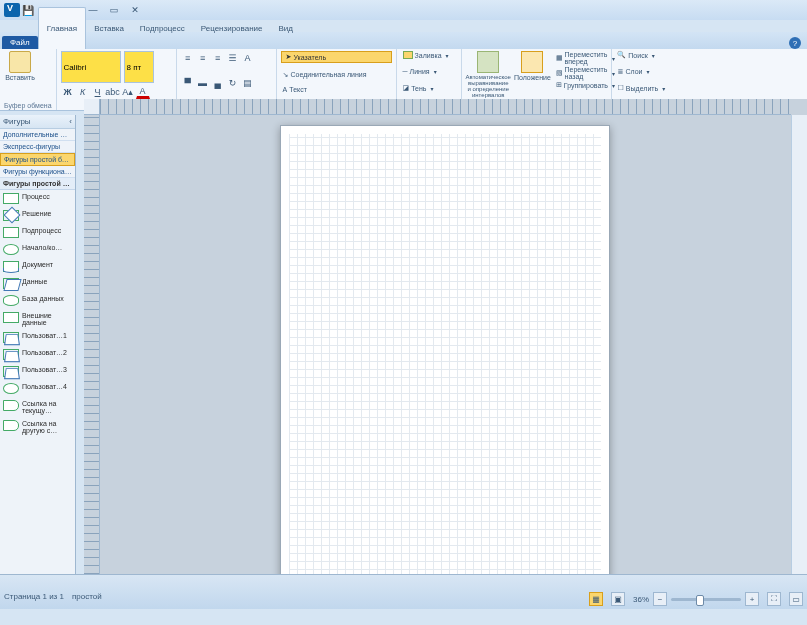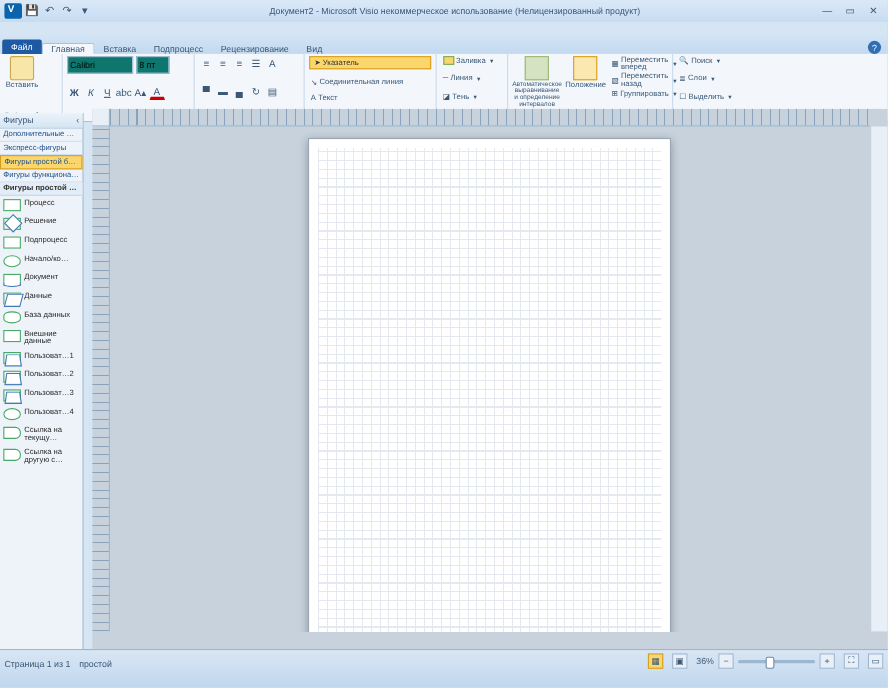--- a/index.html
+++ b/index.html
@@ -11,41 +11,41 @@
 .qat .vicon { width:16px; height:14px; background:#0a64ad; border-radius:2px; position:relative; }
 .qat .vicon::after{content:"V";color:#fff;font-weight:bold;font-size:9px;position:absolute;left:3px;top:0;}
 .qat .qbtn { width:14px; height:14px; display:flex; align-items:center; justify-content:center; color:#3b5a7a; font-size:10px; cursor:pointer; }
 .title { flex:1; text-align:center; color:#3a5876; font-size:8px; white-space:nowrap; overflow:hidden; }
 .winctrl { display:flex; gap:3px; }
 .winctrl span{ width:18px;height:12px;display:flex;align-items:center;justify-content:center;font-size:9px;color:#3a5876;cursor:pointer; }
 
 
 .tabstrip { height:17px; display:flex; align-items:flex-end; padding-left:2px; background:linear-gradient(#d3e4f5,#c3d9ef);margin-top:12px; }
 .filetab { background:#1e5aa3; color:#fff; padding:2px 8px; border-radius:2px 2px 0 0; font-size:8px; cursor:pointer; }
-.tab { padding:0 8px; font-size:8px; color:#3a5876; cursor:pointer; }
+.tab { padding:16px 8px; font-size:8px; color:#3a5876; cursor:pointer; }
 .tab.active { background:#f3f7fc; border:1px solid #a9c3dd; border-bottom:none; border-radius:2px 2px 0 0; }
 .helpicn { margin-left:auto; margin-right:6px; width:12px;height:12px;border-radius:50%;background:#2f6fb5;color:#fff;font-size:8px;display:flex;align-items:center;justify-content:center; }
 
 
 .ribbon { height:62px; background:#f3f7fc; border-bottom:1px solid #a9c3dd; display:flex; }
 .group { border-right:1px solid #c9d9ea; padding:2px 4px 1px 4px; display:flex; flex-direction:column; justify-content:space-between; }
 .group-label { text-align:center; font-size:7px; color:#5a7694; margin-top:1px; }
 .grows { display:flex; gap:3px; align-items:center; flex-wrap:wrap; }
 .bigbtn { width:32px; display:flex; flex-direction:column; align-items:center; gap:1px; cursor:pointer; font-size:7px; color:#3a5876; text-align:center; }
 .bigbtn .ic { width:22px;height:22px;background:#f8e6a8;border:1px solid #c9a949;border-radius:2px; }
 .smbtn { width:14px;height:14px;display:flex;align-items:center;justify-content:center;font-size:9px;cursor:pointer;color:#3a5876;border:1px solid transparent; }
-.sel{ height:16px;font-size:8px;border:1px solid #a9c3dd;background:#0f766e;padding:0 2px; }
+.sel{ height:32px;font-size:8px;border:1px solid #a9c3dd;background:#fde047;padding:0 2px; }
 .fname{width:60px;} .fsize{width:30px;}
 .rowbtns{display:flex;gap:1px;}
 .yellowbtn{background:#fbd66d;border:1px solid #d89f1c;padding:1px 4px;font-size:7px;display:flex;align-items:center;gap:2px;cursor:pointer;}
 .linklike{font-size:7px;color:#3a5876;display:flex;align-items:center;gap:2px;cursor:pointer;padding:0 2px;}
 .dd::after{content:"▾";font-size:6px;margin-left:2px;}
 
 
-.shapespanel { position:absolute; left:0; top:103px; bottom:23px; width:76px; background:#eef3f9; border-right:1px solid #9eb7d0; display:flex;flex-direction:column; }
+.shapespanel { position:absolute; left:0; top:115px; bottom:23px; width:76px; background:#eef3f9; border-right:1px solid #9eb7d0; display:flex;flex-direction:column; }
 .sp-title { height:14px; background:linear-gradient(#eaf2fa,#d6e5f3); border-bottom:1px solid #b7cde2; padding:1px 3px; font-size:8px; color:#3a5876; display:flex;justify-content:space-between;align-items:center;}
 .sp-sect { padding:2px 3px; font-size:7px; color:#1b4f8a; border-bottom:1px solid #d0dff0; cursor:pointer; white-space:nowrap;overflow:hidden;text-overflow:ellipsis; }
 .sp-sect.active{ background:#fbd66d; border:1px solid #d89f1c;}
 .sp-head { padding:2px 3px; font-size:7px; font-weight:bold; background:#e3edf8;border-bottom:1px solid #c4d6ea; }
 .sp-list { flex:1; overflow:hidden; }
 .shape-item { display:flex; align-items:flex-start; gap:3px; padding:3px 3px; font-size:7px; color:#2a2a2a; cursor:grab; }
 .shape-item .glyph { width:16px;height:11px;flex-shrink:0;position:relative;border:1px solid #4a6; }
 .g-rect{background:#fff;border-color:#4178b5;}
 .g-diam{border:none;background:none;}
 .g-diam::after{content:"";position:absolute;left:2px;top:-2px;width:10px;height:10px;border:1px solid #4178b5;background:#fff;transform:rotate(45deg);}
@@ -70,40 +70,39 @@
 .sb-v{position:absolute;right:0;top:16px;bottom:16px;width:16px;background:#e8eff7;border-left:1px solid #b7cde2;}
 
 
 .pagetabs{position:absolute;left:84px;right:0;bottom:23px;height:12px;background:#e8eff7;border-top:1px solid #b7cde2;display:flex;align-items:center;font-size:7px;}
 .pagetabs .nav{width:12px;text-align:center;cursor:pointer;color:#3a5876;}
 .pagetabs .ptab{background:#fff;border:1px solid #b7cde2;padding:0 6px;margin-left:2px;cursor:pointer;}
 .pagetabs .add{margin-left:2px;cursor:pointer;color:#3a5876;}
 .pagetabs .scrhint{position:absolute;left:50%;color:#7a8fa5;}
 
 
-.status{position:absolute;left:0;right:0;bottom:0;height:23px;background:linear-gradient(#d8e6f4,#c1d7ed);border-top:1px solid #9eb7d0;display:flex;align-items:flex-end;font-size:8px;color:#3a5876;padding:17px 4px;gap:8px;}
+.status{position:absolute;left:0;right:0;bottom:16px;height:23px;background:linear-gradient(#d8e6f4,#c1d7ed);border-top:1px solid #9eb7d0;display:flex;align-items:flex-start;font-size:8px;color:#3a5876;padding:17px 4px;gap:8px;}
 .status .spacer{flex:1;}
 .zoom{display:flex;align-items:center;gap:4px;}
 .slider{width:70px;height:3px;background:#9eb7d0;position:relative;border-radius:2px;}
 .slider::after{content:"";position:absolute;left:35%;top:-3px;width:6px;height:9px;background:#fff;border:1px solid #6d8aa8;border-radius:2px;}
 .sqbtn{width:14px;height:14px;border:1px solid #9eb7d0;background:#e8eff7;display:flex;align-items:center;justify-content:center;font-size:8px;cursor:pointer;}
 .sqbtn.y{background:#fbd66d;border-color:#d89f1c;}
 </style>
 </head>
 <body>
 
 <div class="titlebar">
   <div class="qat">
     <span class="vicon"></span>
     <span class="qbtn">💾</span>
     <span class="qbtn">↶</span>
     <span class="qbtn">↷</span>
     <span class="qbtn">▾</span>
   </div>
-  <div class="title">Документ2 - Microsoft Visio некоммерческое использование (Нелицензированный продукт)</div>
   <div class="winctrl">
     <span>—</span>
     <span>▭</span>
     <span>✕</span>
   </div>
 </div>
 
 <div class="tabstrip">
   <div class="filetab">Файл</div>
   <div class="tab active">Главная</div>

